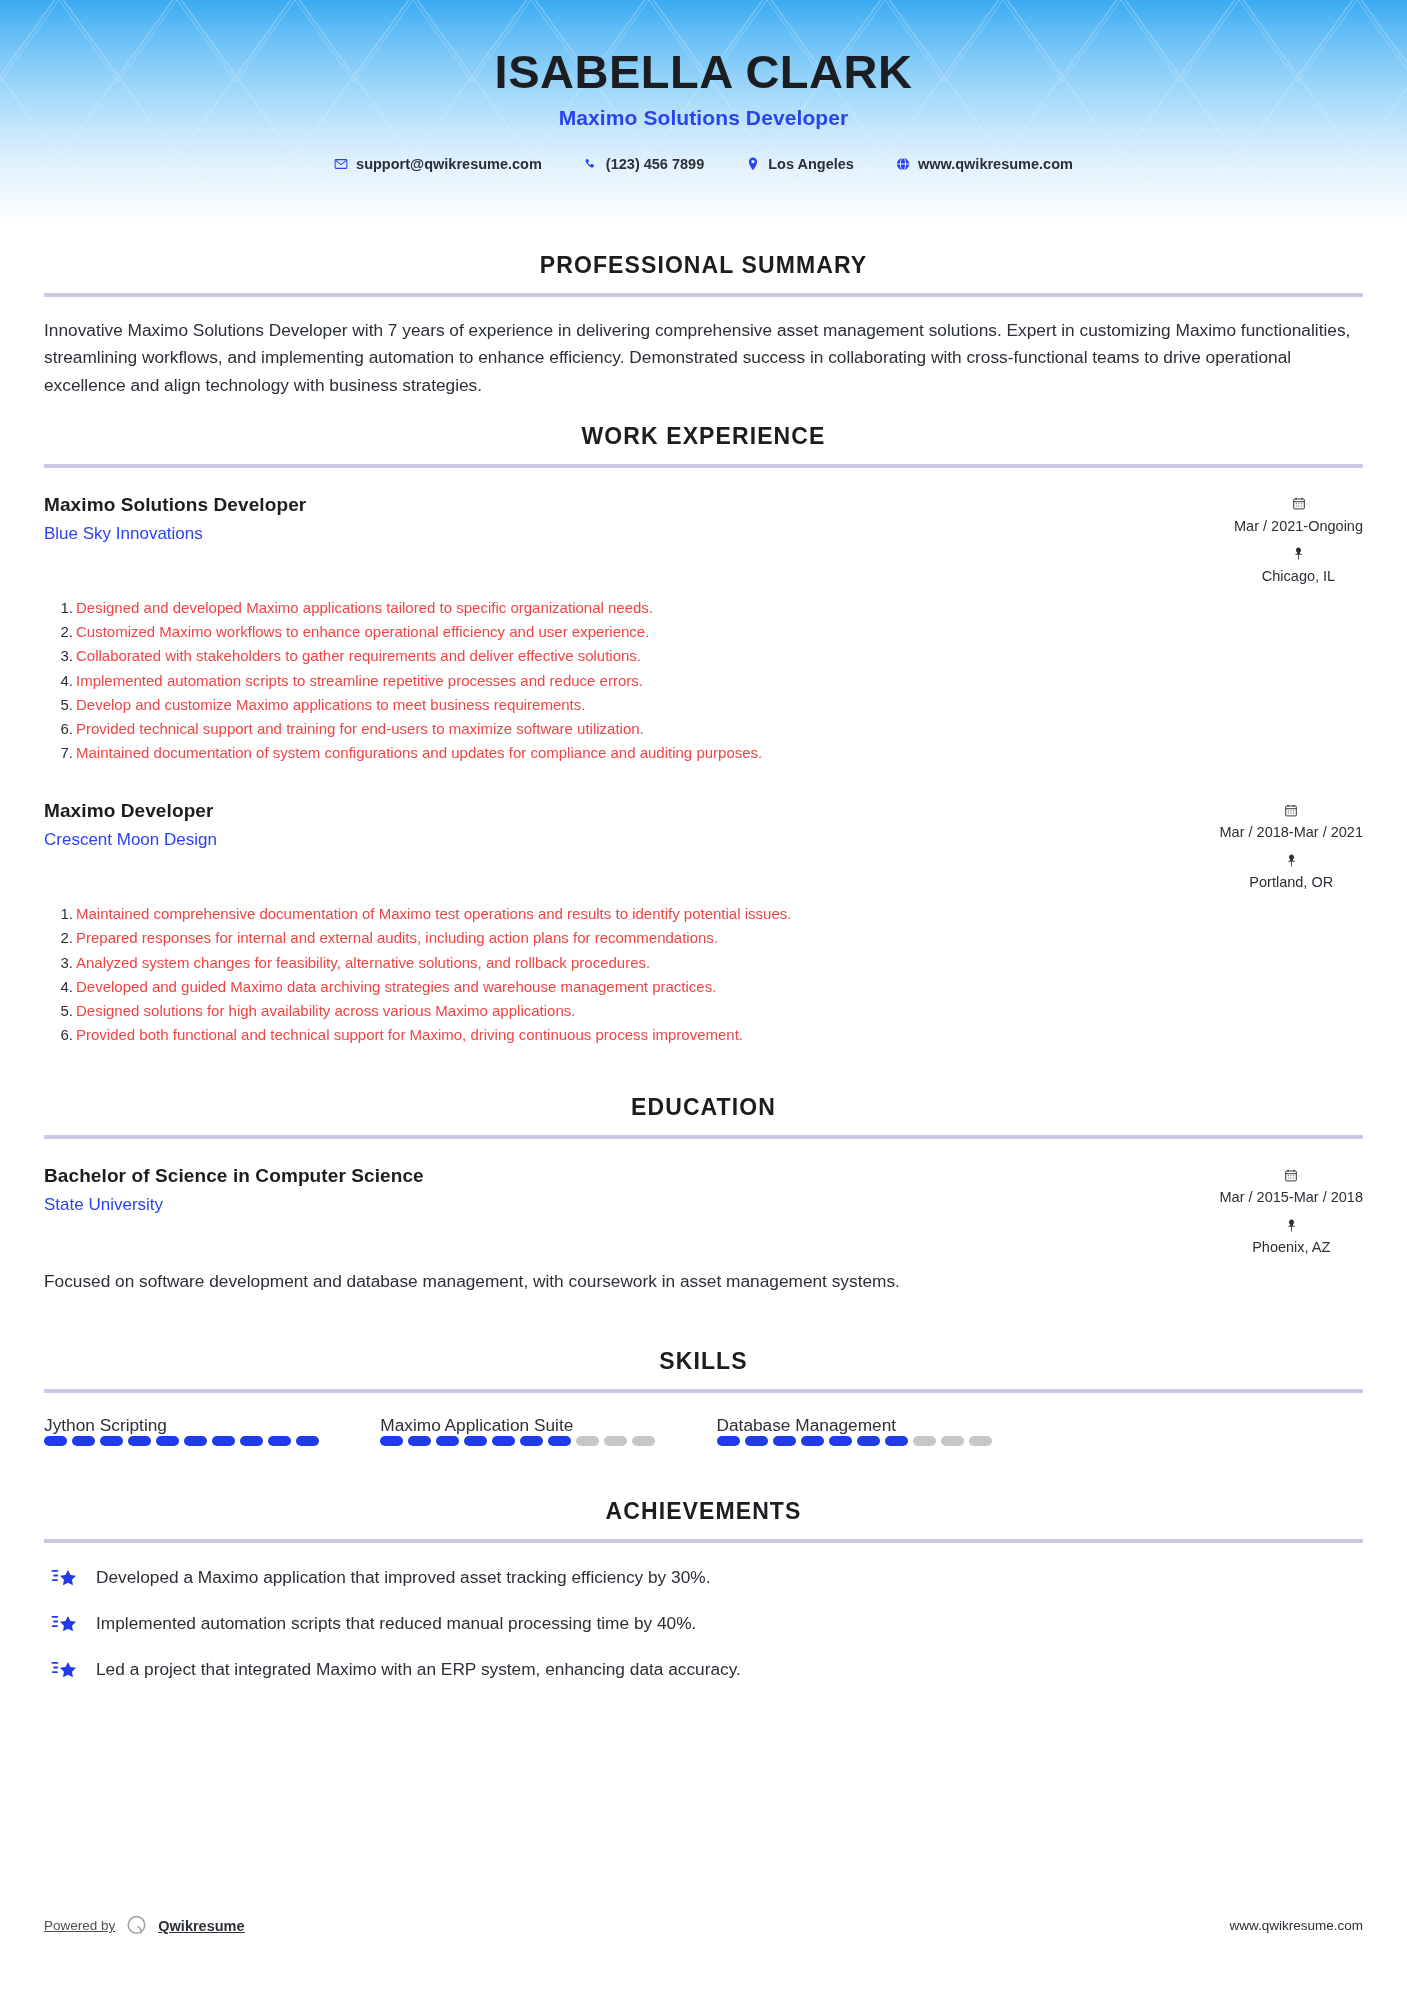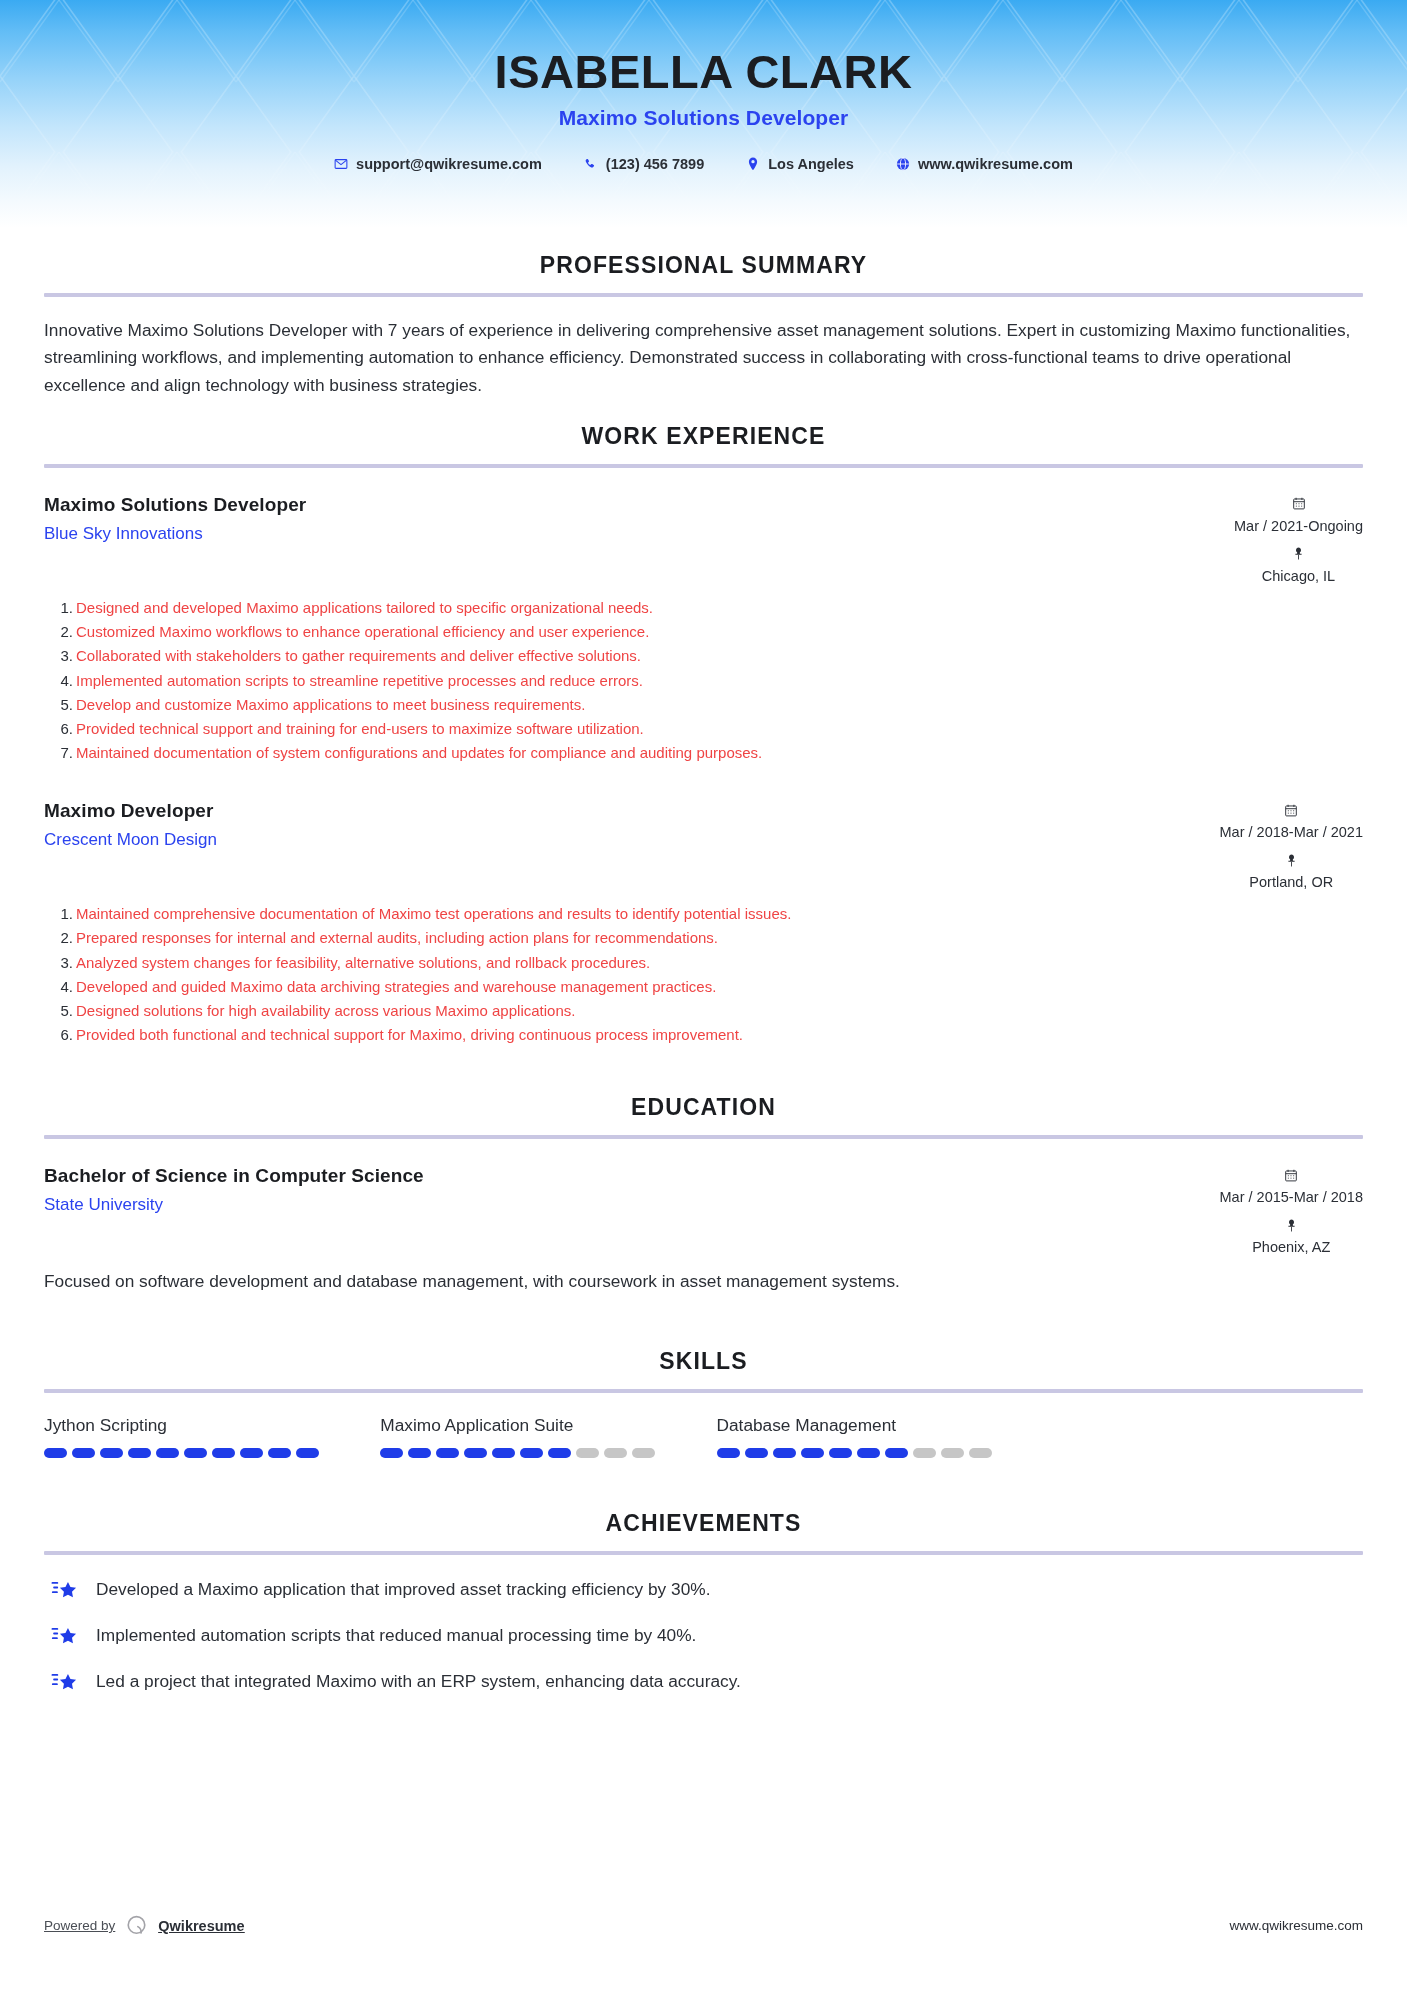--- a/index.html
+++ b/index.html
@@ -206,21 +206,20 @@
   
   .skills-grid {
     margin-top: 22px;
     display: grid;
     grid-template-columns: repeat(4, 1fr);
     column-gap: 26px;
   }
   .skill-name {
     font-size: 17.3px;
     color: #2b2f36;
-    margin-bottom: 12px;
   }
   .skill-bar {
     display: flex;
     gap: 5px;
   }
   .seg {
     width: 23px;
     height: 10px;
     border-radius: 5px;
     background: #c6c6c6;

